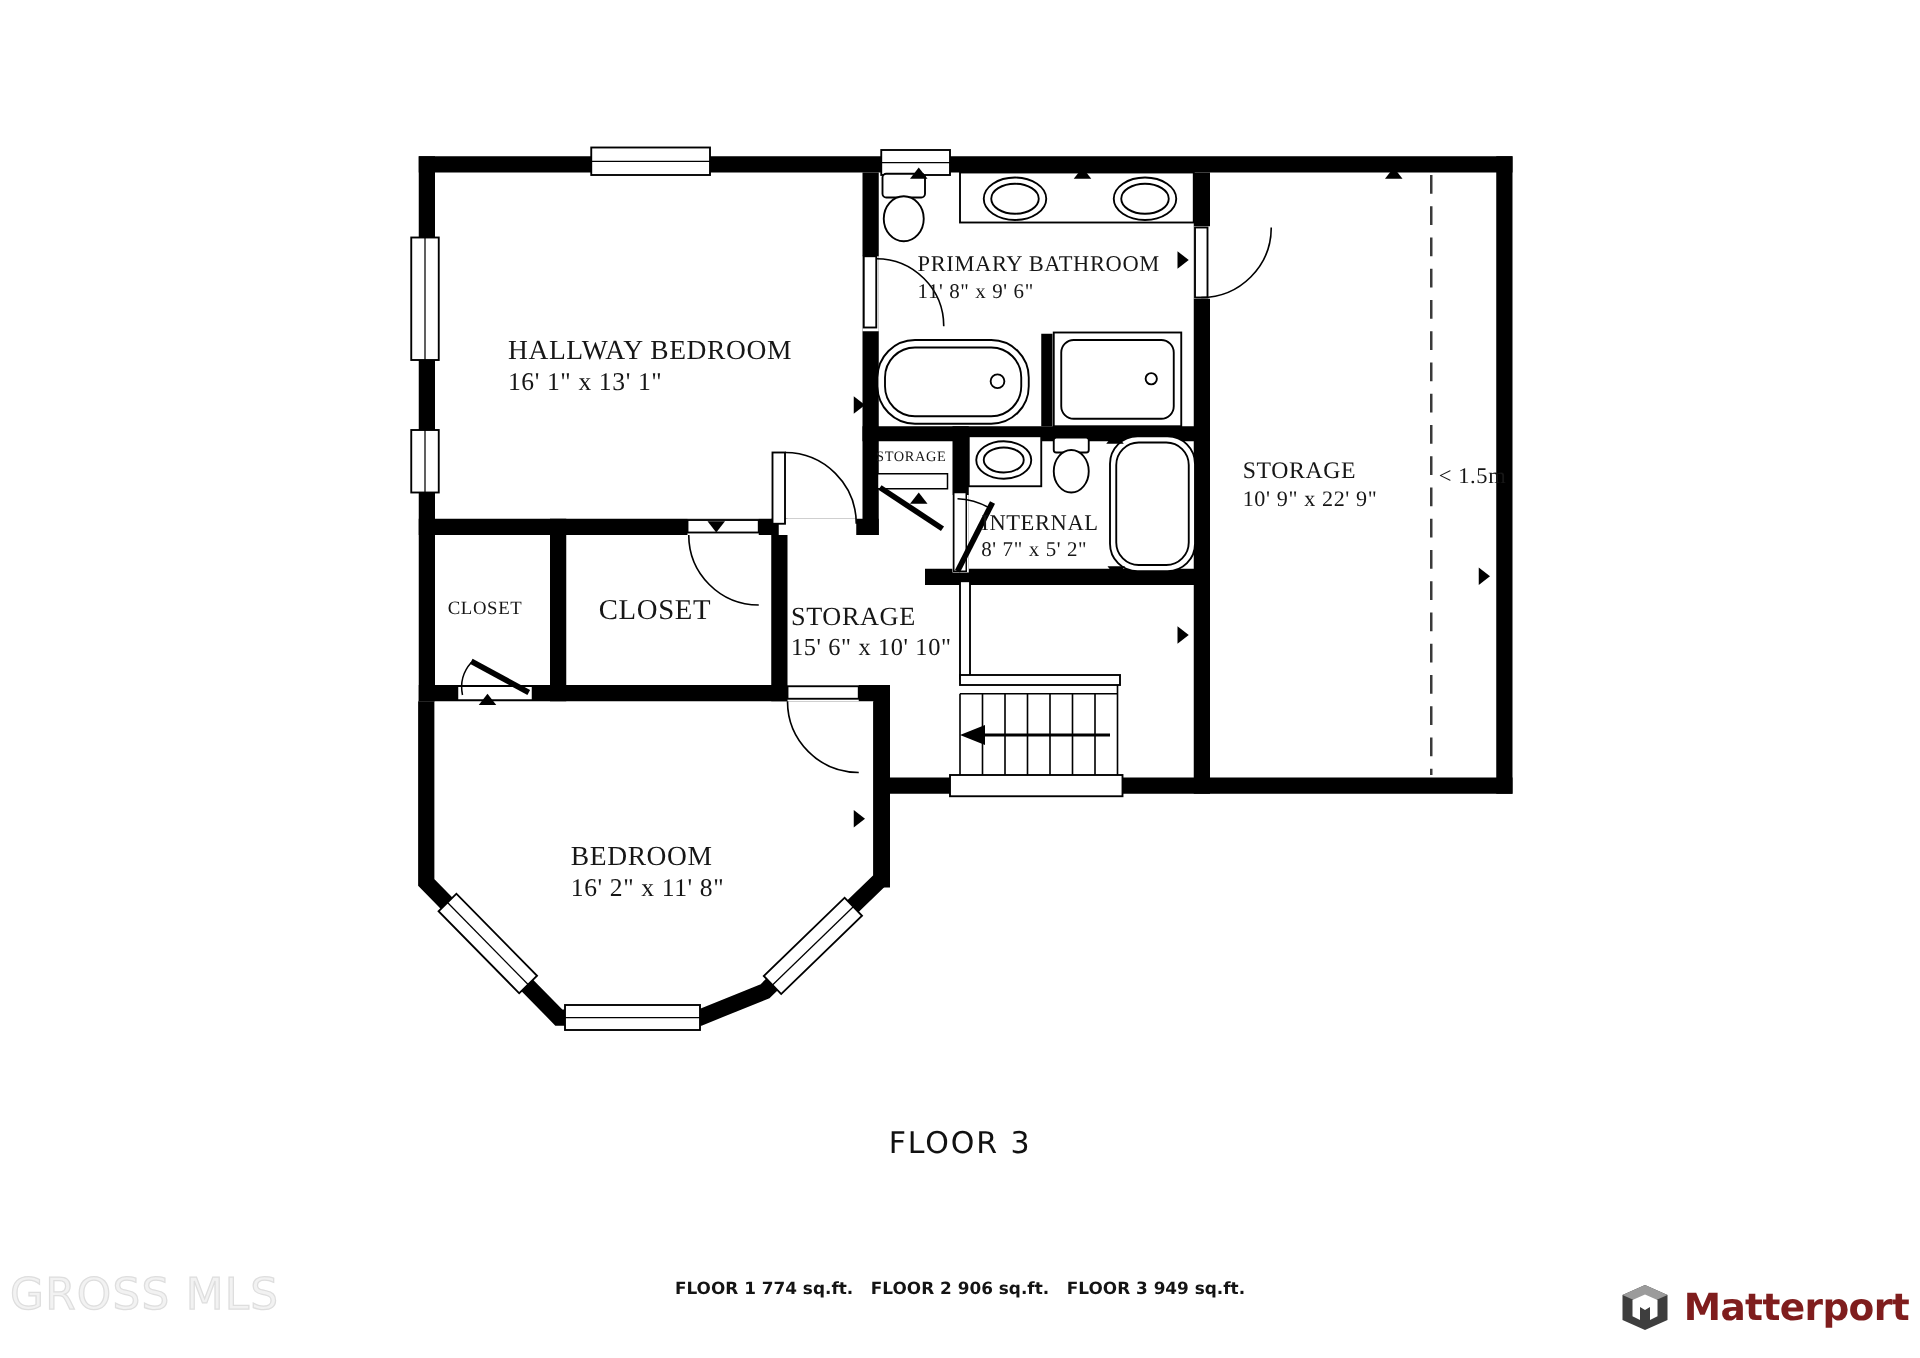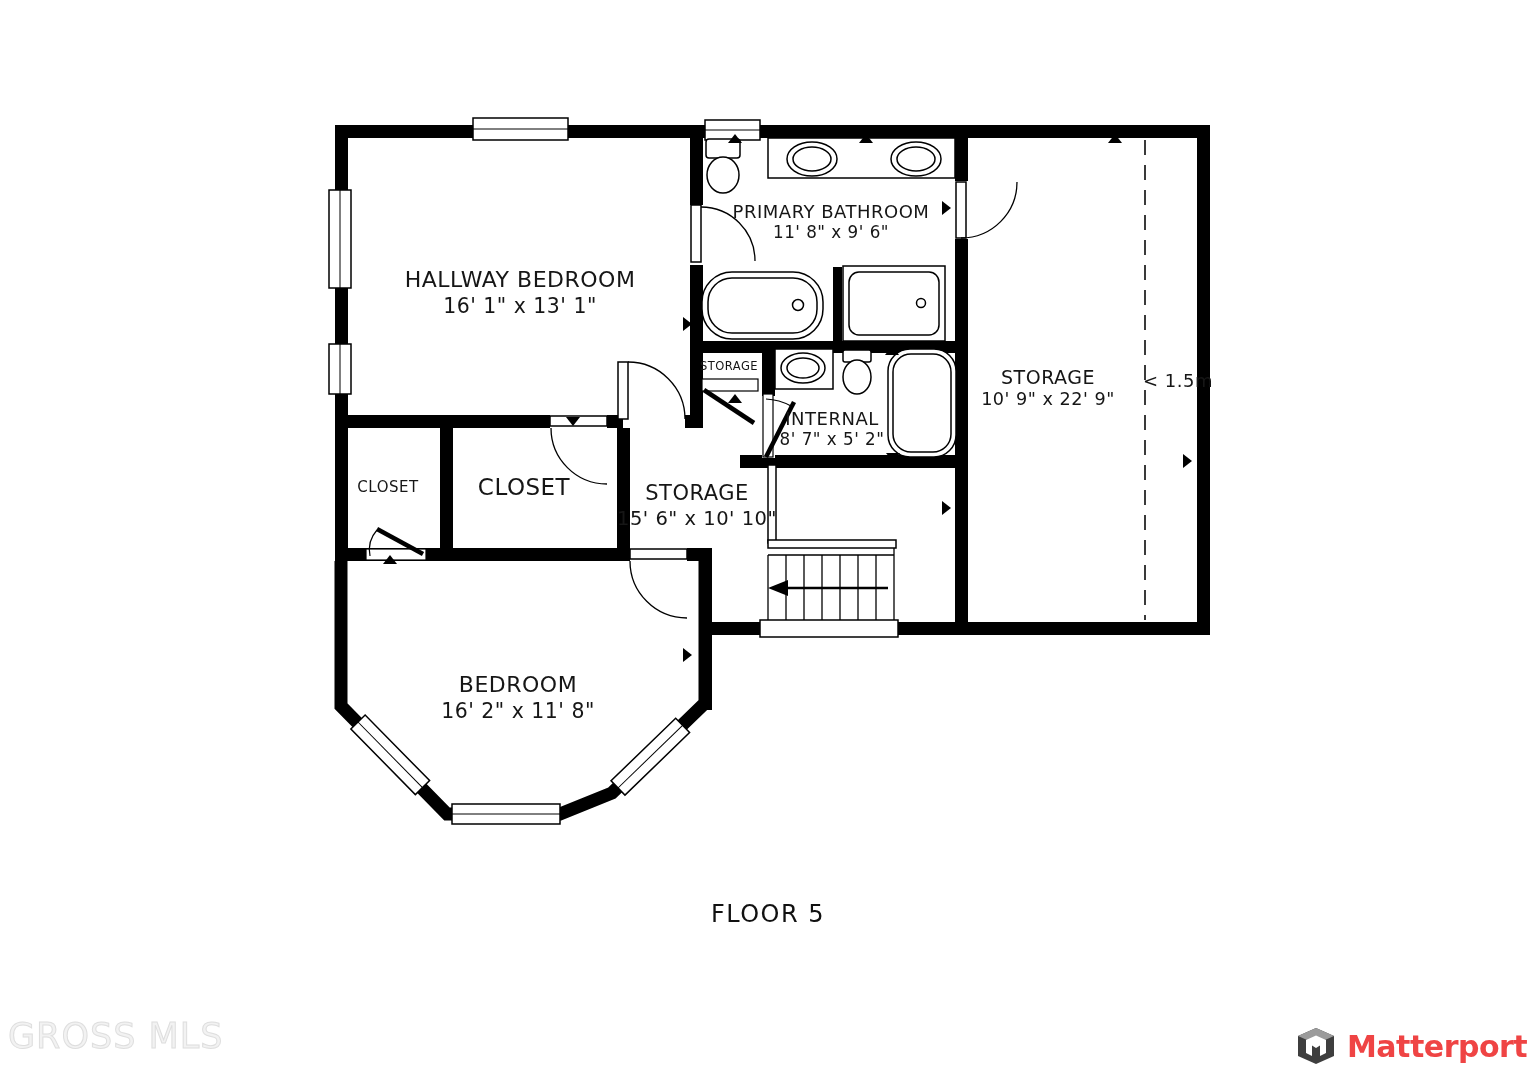--- a/index.html
+++ b/index.html
@@ -2,42 +2,42 @@
 <html><head>
 <meta charset="utf-8">
 <style>
   html,body{margin:0;padding:0;}
   body{
     width:1536px;height:1086px;position:relative;overflow:hidden;
     background:#ffffff;font-family:"DejaVu Sans", sans-serif;color:#111;
   }
   #plan-svg{position:absolute;left:0;top:0;}
   .room-label{
-    position:absolute;transform:translateX(-50%);text-align:center;
-    white-space:nowrap;color:#161616;line-height:1.18;letter-spacing:0.5px;
+    position:absolute;transform:translateX(-50%);
+    white-space:nowrap;color:#161616;line-height:1.18;letter-spacing:0.5px;font-family:Liberation Serif, serif;
   }
   .room-dims{font-size:0.93em;margin-top:1px;}
   .floor-title{
     position:absolute;left:768px;top:900px;transform:translateX(-50%);
     font-size:24px;letter-spacing:1.5px;color:#111;
   }
   .footer{
     position:absolute;left:768px;top:993px;transform:translateX(-50%);
     text-align:center;font-size:13.5px;font-weight:700;color:#141414;
     line-height:15.5px;white-space:pre;
   }
   .mls-watermark{
     position:absolute;left:8px;top:1016px;font-size:35px;letter-spacing:1px;
     color:#f2f2f2;-webkit-text-stroke:1px #dedede;font-family:"DejaVu Sans",sans-serif;
   }
   .brand{
     position:absolute;left:1294px;top:1026px;display:flex;align-items:center;gap:9px;
   }
   .brand-text{
-    font-size:30px;font-weight:700;color:#ef4444;letter-spacing:-0.5px;
+    font-size:30px;font-weight:700;color:#7f1d1d;letter-spacing:-0.5px;
     font-family:"DejaVu Sans",sans-serif;
   }
 </style>
 </head>
 <body>
 
 <svg id="plan-svg" width="1536" height="1086" viewBox="0 0 1536 1086">
 
   <g fill="#000">
     <rect x="335" y="125" width="875" height="13"></rect>
@@ -267,23 +267,24 @@
 
 <div class="room-label" style="left:729px;top:360px;font-size:11.5px;letter-spacing:0.5px;">
   <div>STORAGE</div>
 </div>
 
 <div class="room-label" style="left:518px;top:672px;font-size:22px;">
   <div>BEDROOM</div>
   <div class="room-dims">16' 2" x 11' 8"</div>
 </div>
 
-<div class="floor-title">FLOOR 5</div>
+<div class="floor-title">FLOOR 3</div>
 
 <div class="footer">
+  <div>FLOOR 1 774 sq.ft.   FLOOR 2 906 sq.ft.   FLOOR 3 949 sq.ft.</div>
   
   
   
 </div>
 
 <div class="mls-watermark">GROSS MLS</div>
 
 <div class="brand">
   <svg width="44" height="40" viewBox="0 0 44 40">
     <polygon points="4,10 22,2 40,10 40,30 22,38 4,30" fill="#3e3e3e"></polygon>

